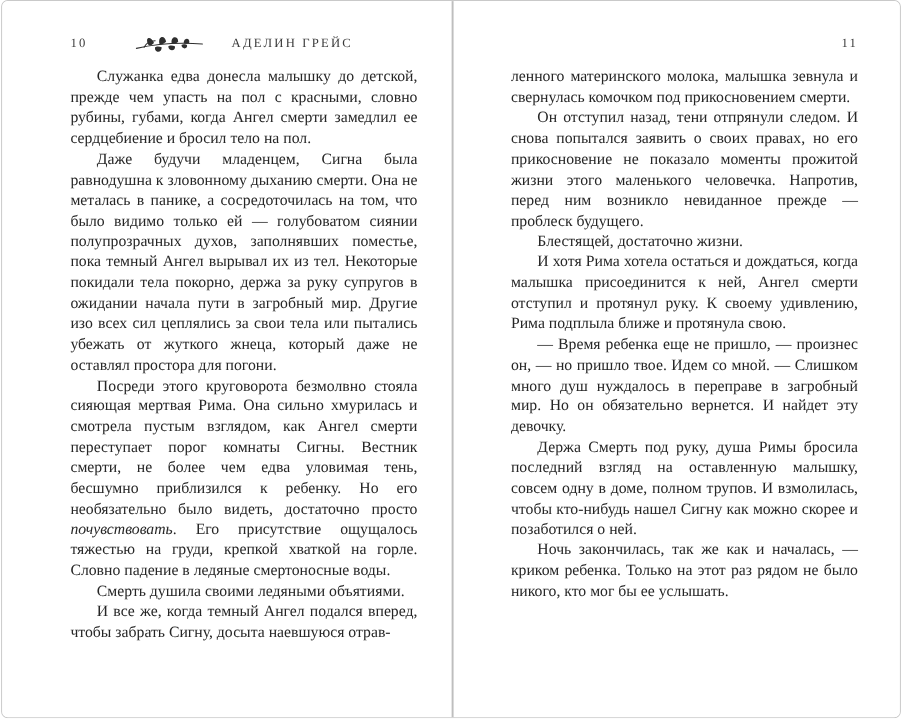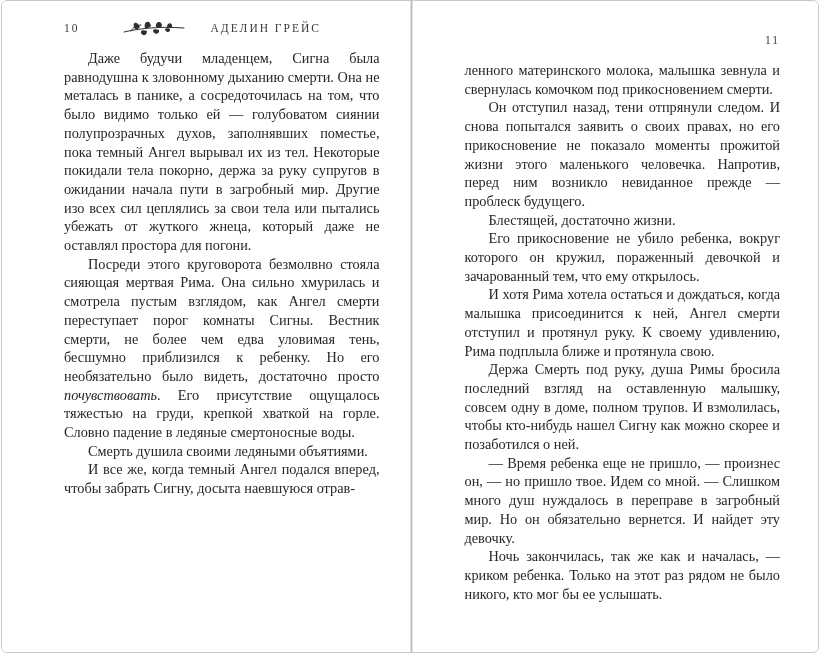--- a/index.html
+++ b/index.html
@@ -17,21 +17,21 @@
     border-radius: 6px;
     display: flex;
     overflow: hidden;
     box-sizing: border-box;
   }
   .page {
     flex: 1 1 0;
     box-sizing: border-box;
     background: #ffffff;
   }
-  .page.left  { padding: 16px 30px 0 62px; }
+  .page.left  { padding: 28px 30px 0 62px; }
   .page.right { padding: 28px 38px 0 52px; }
   .spine {
     width: 3px;
     align-self: stretch;
     background: linear-gradient(90deg, rgba(0,0,0,0.02), rgba(0,0,0,0.28), rgba(0,0,0,0.02));
   }
   .page-header {
     display: flex;
     align-items: center;
     justify-content: space-between;
@@ -91,39 +91,39 @@
             <path d="M30 11 C 30 16, 37 16, 36 11 C 34 10, 31 10, 30 11 Z"></path>
             <path d="M44 8 C 44 3, 50 3, 49 8 C 47 9, 45 9, 44 8 Z"></path>
             <path d="M42 10 C 42 14, 48 14, 47 10 C 46 9, 43 9, 42 10 Z"></path>
           </g>
         </svg>
         <span>АДЕЛИН ГРЕЙС</span>
       </span>
       <span class="head-spacer"></span>
     </div>
     <div class="page-body" lang="ru">
+      <p>Служанка едва донесла малышку до детской, прежде чем упасть на пол с красными, словно рубины, губами, когда Ангел смерти замедлил ее сердцебиение и бросил тело на пол.</p>
       <p>Даже будучи младенцем, Сигна была равнодушна к зловонному дыханию смерти. Она не металась в панике, а сосредоточилась на том, что было видимо только ей — голубоватом сиянии полупрозрачных духов, заполнявших поместье, пока темный Ангел вырывал их из тел. Некоторые покидали тела покорно, держа за руку супругов в ожидании начала пути в загробный мир. Другие изо всех сил цеплялись за свои тела или пытались убежать от жуткого жнеца, который даже не оставлял простора для погони.</p>
       <p><span>Посреди этого круговорота безмолвно стояла сияющая мертвая Рима. Она сильно хмурилась и смотрела пустым взглядом, как Ангел смерти переступает порог комнаты Сигны. Вестник смерти, не более чем едва уловимая тень, бесшумно приблизился к ребенку. Но его необязательно было видеть, достаточно просто </span><em>почувствовать</em><span>. Его присутствие ощущалось тяжестью на груди, крепкой хваткой на горле. Словно падение в ледяные смертоносные воды.</span></p>
       <p>Смерть душила своими ледяными объятиями.</p>
       <p>И все же, когда темный Ангел подался вперед, чтобы забрать Сигну, досыта наевшуюся отрав-</p>
     </div>
   </div>
 
   <div class="spine"></div>
 
   <div class="page right">
     <div class="page-header">
       <span class="head-spacer"></span>
       <span class="folio right-folio">11</span>
     </div>
     <div class="page-body" lang="ru">
       <p class="no-indent">ленного материнского молока, малышка зевнула и свернулась комочком под прикосновением смерти.</p>
       <p>Он отступил назад, тени отпрянули следом. И снова попытался заявить о своих правах, но его прикосновение не показало моменты прожитой жизни этого маленького человечка. Напротив, перед ним возникло невиданное прежде — проблеск будущего.</p>
       <p>Блестящей, достаточно жизни.</p>
-      <p>Его прикосновение не убило ребенка, вокруг которого он кружил, пораженный девочкой и зачарованный тем, что ему открылось.</p>
       <p>И хотя Рима хотела остаться и дождаться, когда малышка присоединится к ней, Ангел смерти отступил и протянул руку. К своему удивлению, Рима подплыла ближе и протянула свою.</p>
+      <p>— Время ребенка еще не пришло, — произнес он, — но пришло твое. Идем со мной. — Слишком много душ нуждалось в переправе в загробный мир. Но он обязательно вернется. И найдет эту девочку.</p>
       <p>Держа Смерть под руку, душа Римы бросила последний взгляд на оставленную малышку, совсем одну в доме, полном трупов. И взмолилась, чтобы кто-нибудь нашел Сигну как можно скорее и позаботился о ней.</p>
-      <p>— Время ребенка еще не пришло, — произнес он, — но пришло твое. Идем со мной. — Слишком много душ нуждалось в переправе в загробный мир. Но он обязательно вернется. И найдет эту девочку.</p>
       <p>Ночь закончилась, так же как и началась, — криком ребенка. Только на этот раз рядом не было никого, кто мог бы ее услышать.</p>
     </div>
   </div>
 
 </div>
 
 </body></html>

